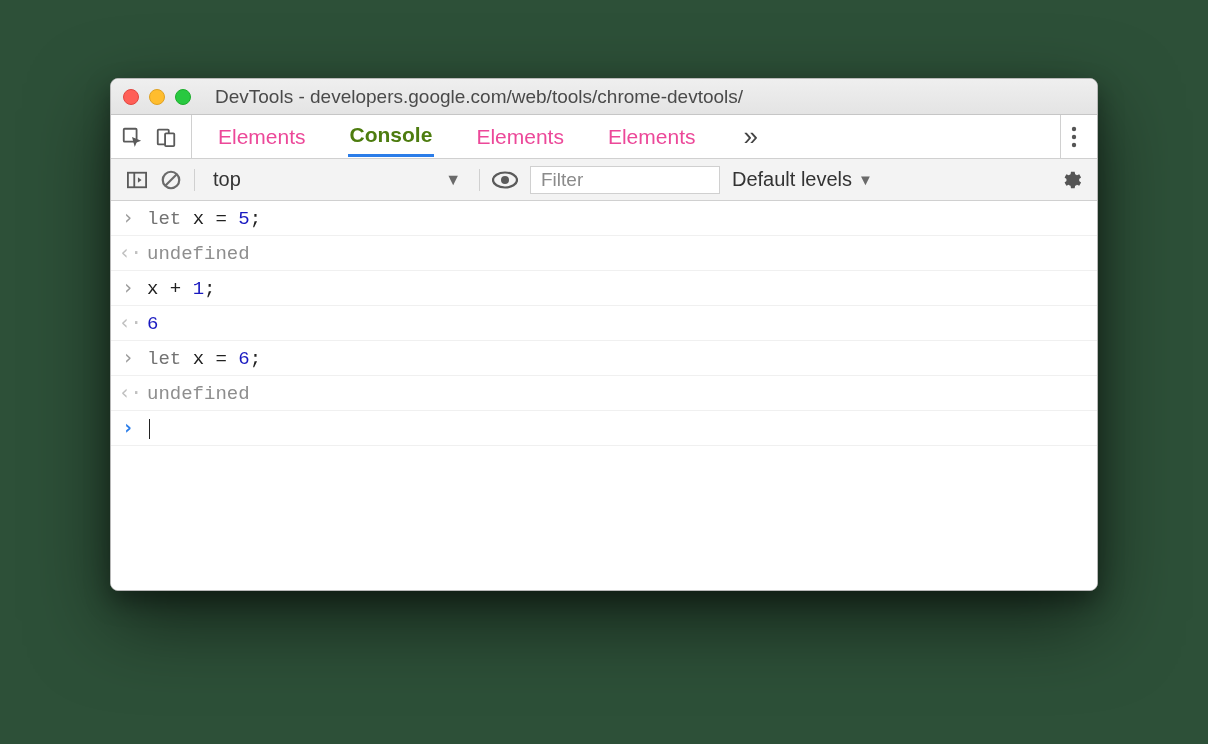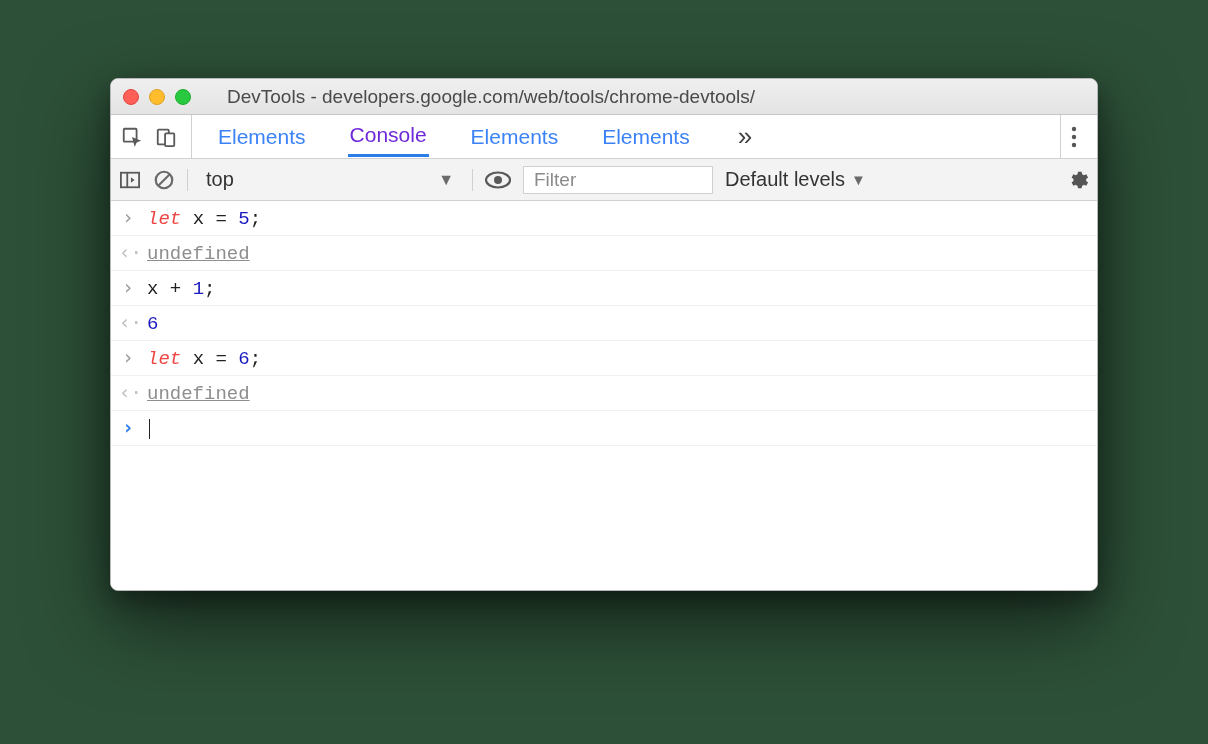--- a/index.html
+++ b/index.html
@@ -27,52 +27,52 @@
     border: 1px solid #b8b8b8;
   }
   
   .titlebar {
     height: 36px;
     background: linear-gradient(#efefef,#e4e4e4);
     border-bottom: 1px solid #c6c6c6;
     display: flex;
     align-items: center;
     padding: 0 12px;
-    gap: 28px;
+    gap: 16px;
   }
   .traffic { display: flex; gap: 10px; align-items: center; }
   .dot { width: 16px; height: 16px; border-radius: 50%; }
   .dot.red { background: #ff5f57; border: 1px solid #e24640; }
   .dot.yellow { background: #ffbd2e; border: 1px solid #dfa123; }
   .dot.green { background: #28c940; border: 1px solid #1dad2c; }
   .titlebar .title { margin-left: 8px; color: #4a4a4a; font-size: 19px; white-space: nowrap; }
   
   .tabstrip {
     height: 44px;
     border-bottom: 1px solid #d0d0d0;
     display: flex;
     align-items: center;
     padding: 0 10px;
   }
   .tabstrip .left-icons { display: flex; align-items: center; gap: 12px; padding-right: 14px; border-right: 1px solid #d0d0d0; height: 100%; }
   .icon { display: inline-flex; align-items: center; justify-content: center; color: #5a5a5a; }
   .tabs { display: flex; gap: 40px; margin-left: 24px; height: 100%; align-items: center; }
-  .tab { color: #3b82f6; font-size: 21px; padding: 7px 2px; cursor: pointer; }
-  .tab.active { color: #6d28d9; border-bottom: 3px solid #2b7de9; font-weight: 400; }
+  .tab { color: #ec4899; font-size: 21px; padding: 7px 2px; cursor: pointer; }
+  .tab.active { color: #4d7c0f; border-bottom: 3px solid #2b7de9; font-weight: 700; }
   .tabstrip .spacer { flex: 1; }
   .more-tabs { font-size: 26px; color: #444; padding: 0 6px; cursor: pointer; }
   .dots-btn { padding: 0 10px; cursor: pointer; color: #555; border-left: 1px solid #d0d0d0; height: 100%; display: flex; align-items: center; margin-left: 12px; }
   
   .console-toolbar {
     height: 42px;
     background: #f3f3f3;
     border-bottom: 1px solid #d0d0d0;
     display: flex;
     align-items: center;
-    padding: 0 8px;
+    padding: 0 15px;
     gap: 12px;
   }
   .vsep { width: 1px; height: 22px; background: #d0d0d0; }
   .ctx-select {
     display: flex; align-items: center; gap: 8px;
     color: #333; font-size: 20px; padding: 2px 6px;
     min-width: 260px; justify-content: space-between;
     cursor: pointer;
   }
   .ctx-select .caret { color: #6a6a6a; font-size: 16px; }
@@ -96,26 +96,26 @@
     align-items: baseline;
     padding: 5px 10px 5px 8px;
     border-bottom: 1px solid #f0f0f0;
     gap: 10px;
   }
   .row .marker { width: 18px; text-align: center; color: #9b9b9b; font-family: Menlo, monospace; }
   .row.input .marker { color: #9b9b9b; }
   .row.output .marker { color: #c0c0c0; }
   .row.prompt .marker { color: #2b7de9; font-weight: bold; }
   .row .content { white-space: pre; }
-  .tok-keyword { color: #ef4444; font-style: italic; }
+  .tok-keyword { color: #737373; }
   .tok-ident { color: #222; }
   .tok-op { color: #222; }
   .tok-num { color: #1919c0; }
   .tok-punct { color: #222; }
-  .tok-undef { color: #8e8e8e; text-decoration: underline; }
+  .tok-undef { color: #8e8e8e; }
   .caret-line { display: inline-block; width: 1px; height: 20px; background: #222; vertical-align: middle; margin-left: 2px; }
   
   svg { display: block; }
 </style>
 </head>
 <body>
 
 <div class="window">
 
   <div class="titlebar">

